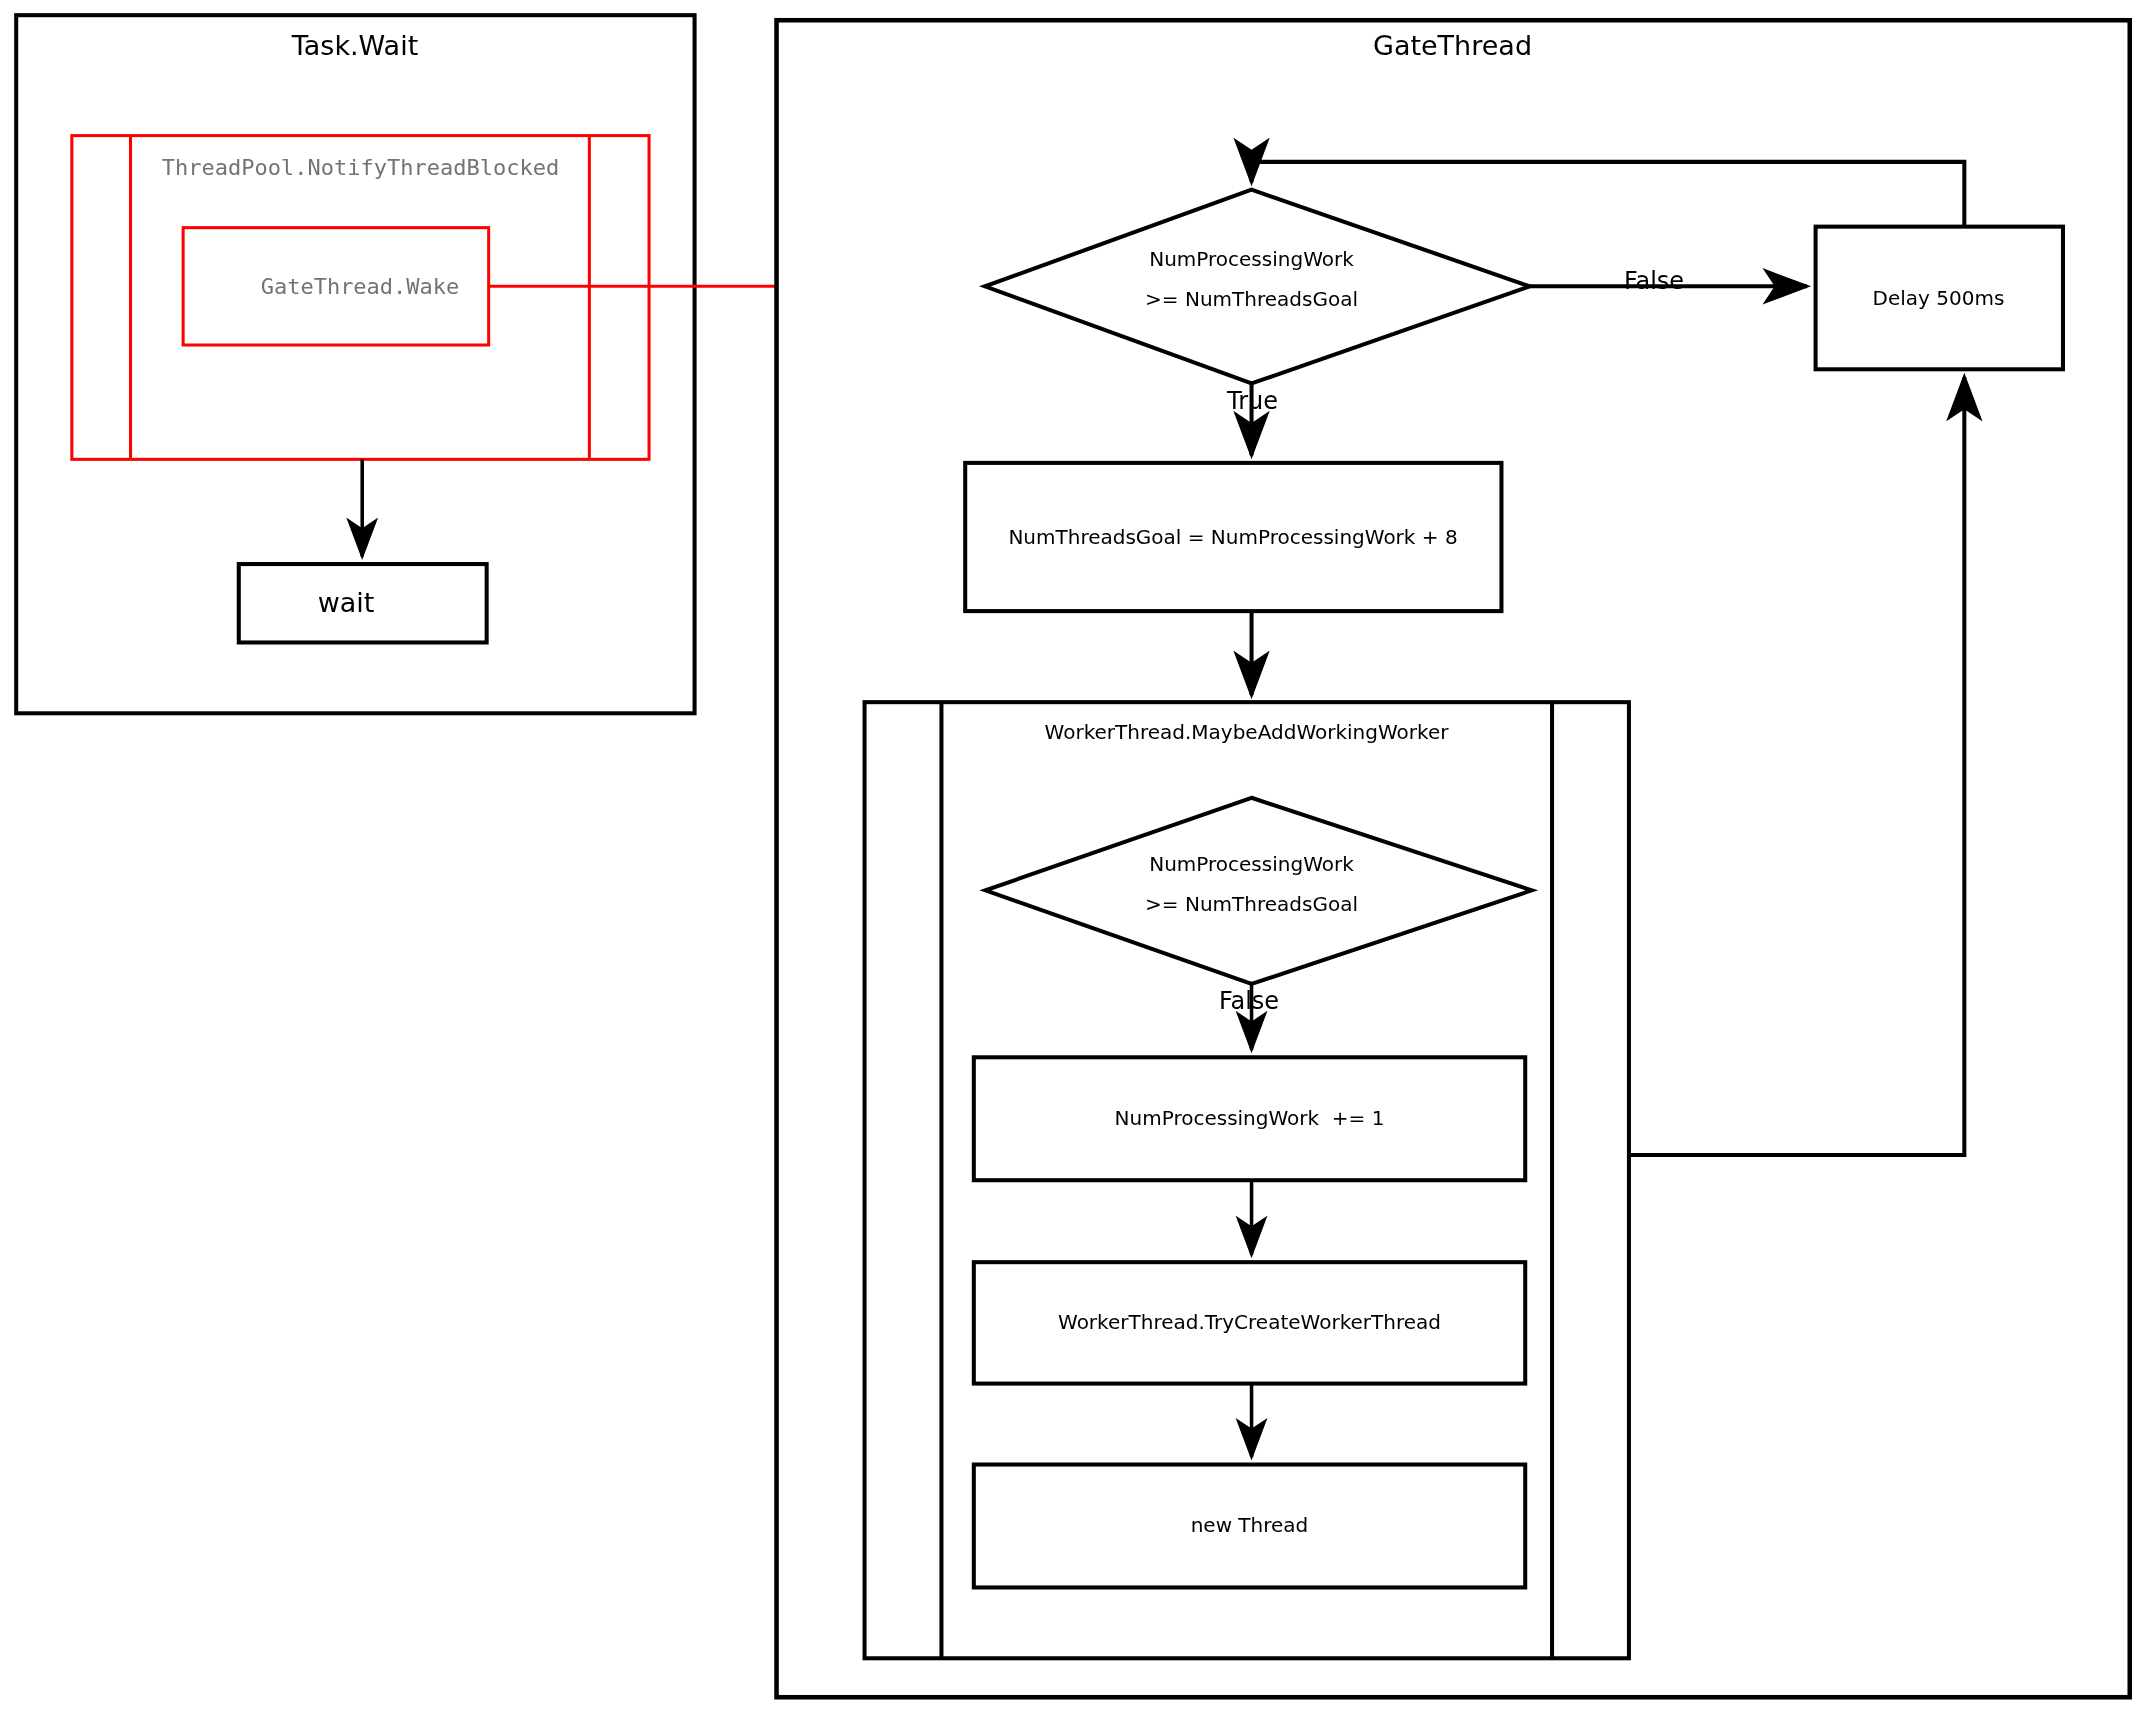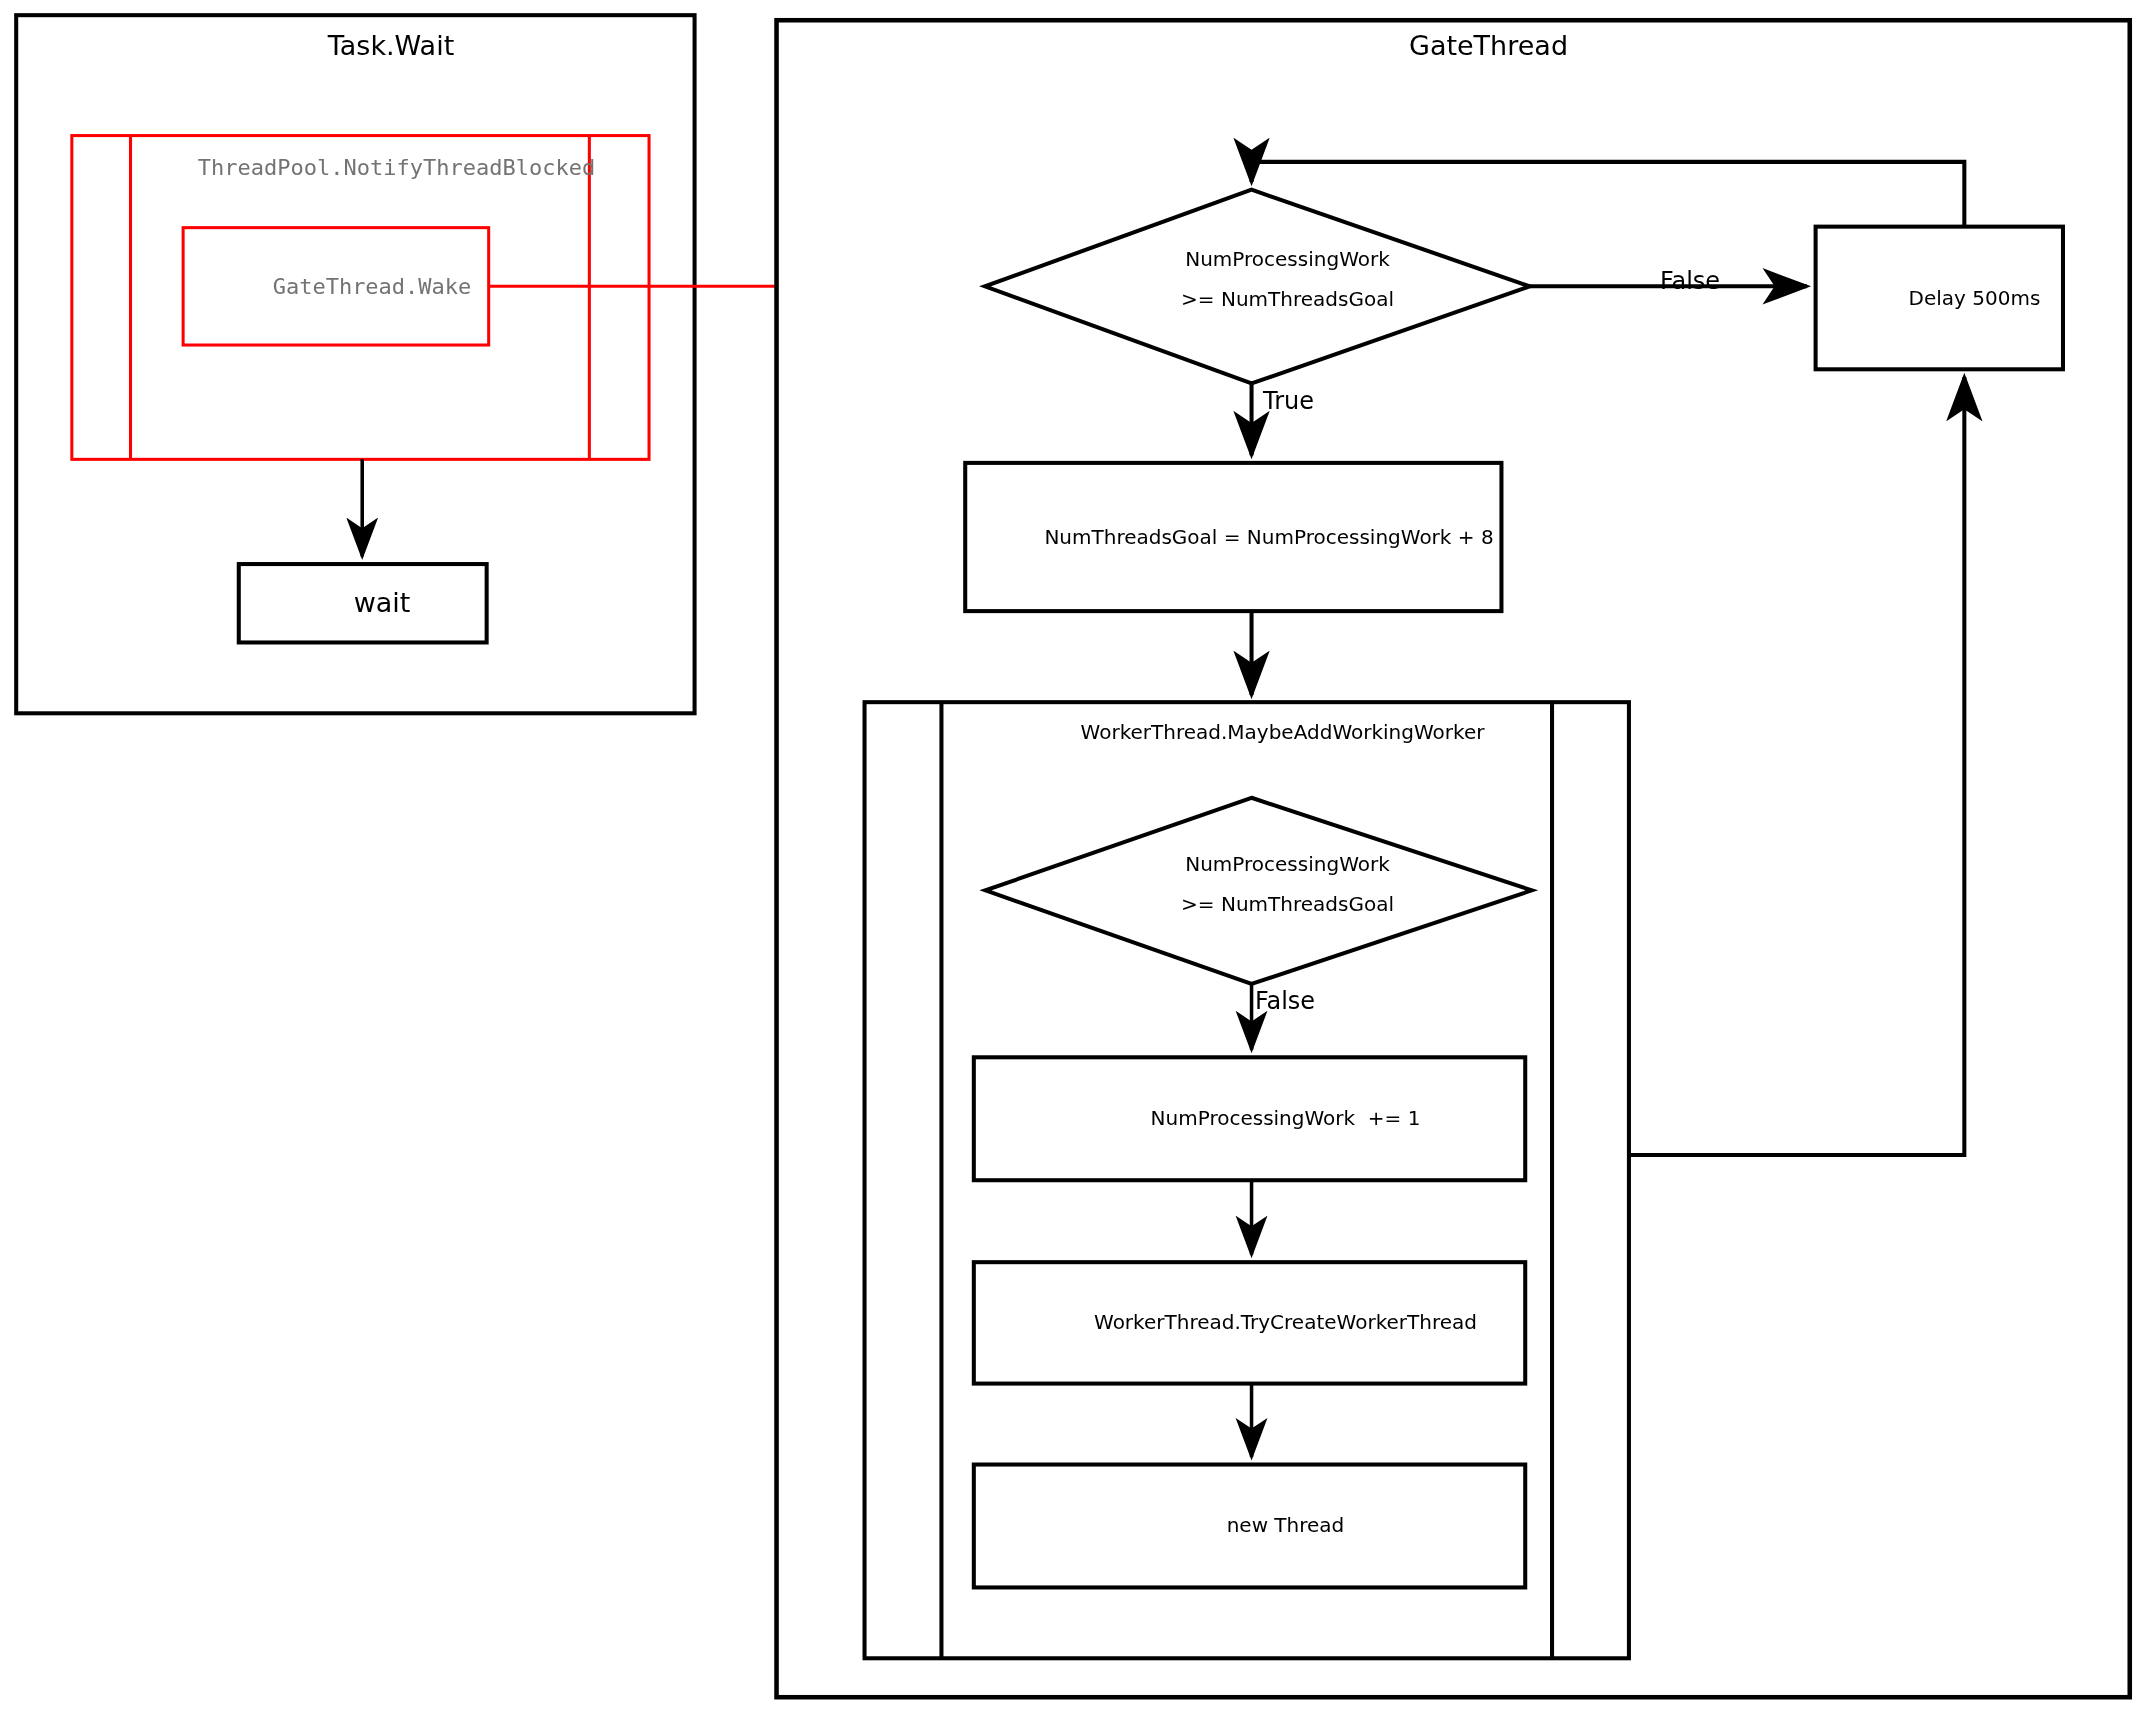--- a/index.html
+++ b/index.html
@@ -26,21 +26,20 @@
     position: absolute;
     display: flex;
     align-items: center;
     justify-content: center;
     text-align: center;
     line-height: 1.35;
     color: #000000;
     font-family: "DejaVu Sans", sans-serif;
     white-space: pre;
     pointer-events: none;
-    margin-left: 36px;
   }
   .mono-red {
     color: #737373;
     font-family: "DejaVu Sans Mono", monospace;
   }
   .title-lg { font-size: 27px; }
   .title-md { font-size: 22px; }
   .body-md  { font-size: 20px; }
   .edge-lbl { font-size: 24px; }
 </style>
@@ -107,21 +106,21 @@
 
     <rect x="1925" y="2895" width="1090" height="243" fill="#ffffff" stroke="#000000" stroke-width="8"></rect>
 
     <polyline points="3220,2283 3883,2283 3883,745" fill="none" stroke="#000000" stroke-width="8" marker-end="url(#arrowBlack)"></polyline>
   </svg>
 
   <div class="node-text title-lg" style="left:16px; top:28px; width:678px; height:36px;">Task.Wait</div>
 
   <div class="node-text title-md mono-red" style="left:133px; top:150px; width:455px; height:35px;">ThreadPool.NotifyThreadBlocked</div>
 
-  <div class="node-text title-md mono-red" style="left:183px; top:228px; width:306px; height:117px;">GateThread.Wake</div>
+  <div class="node-text title-md mono-red" style="left:183px; top:228px; width:306px; height:117px;padding-left:24px;">GateThread.Wake</div>
 
   <div class="node-text title-lg" style="left:222px; top:564px; width:248px; height:78px;">wait</div>
 
   <div class="node-text title-lg" style="left:776px; top:28px; width:1353px; height:36px;">GateThread</div>
 
   <div class="node-text body-md" style="left:1022px; top:246px; width:459px; height:27px;">NumProcessingWork</div>
   <div class="node-text body-md" style="left:1022px; top:286px; width:459px; height:27px;">&gt;= NumThreadsGoal</div>
 
   <div class="node-text edge-lbl" style="left:1179px; top:389px; width:147px; height:25px;">True</div>
 

